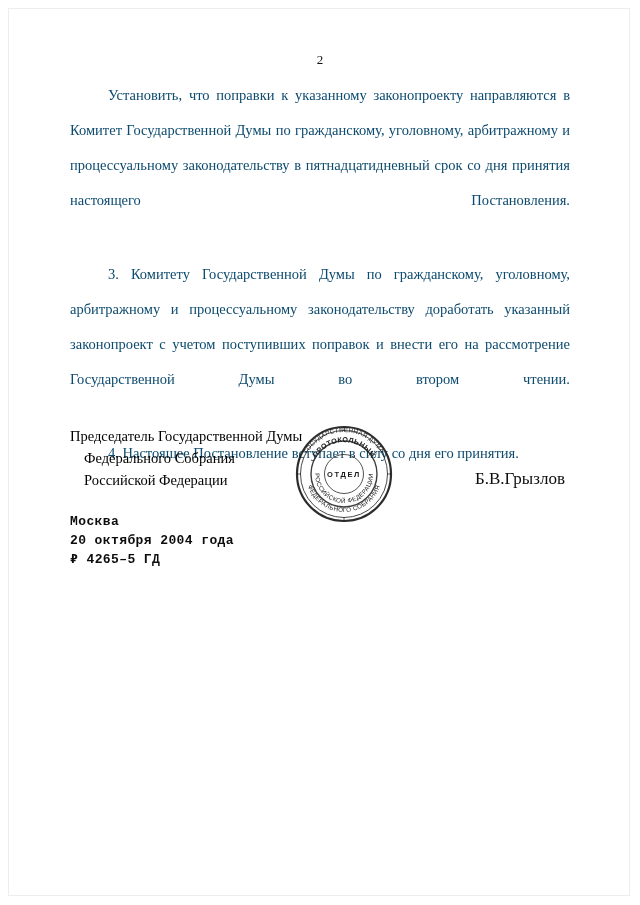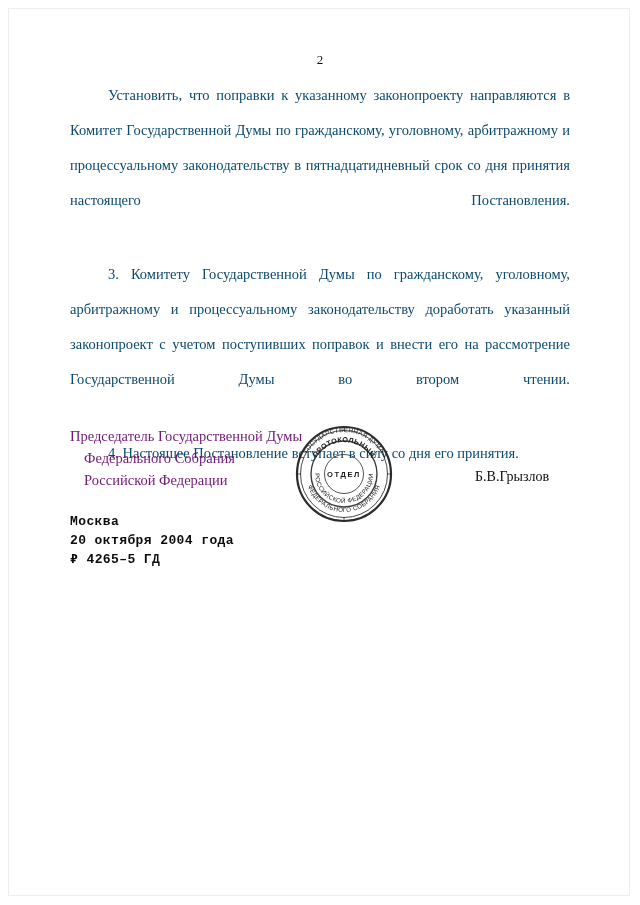--- a/index.html
+++ b/index.html
@@ -81,30 +81,30 @@
   .signature-block {
     position: absolute;
     left: 70px;
     top: 425px;
     width: 520px;
   }
   .sig-lines {
     font-size: 14.5px;
     line-height: 22px;
     font-family: "Liberation Serif", serif;
-    color: #701a75;
+    color: #000000;
   }
   .sig-line-2, .sig-line-3 {
     padding-left: 14px;
   }
   .sig-name {
     position: absolute;
     left: 405px;
     top: 44px;
-    font-size: 14px;
+    font-size: 17px;
     font-family: "Liberation Serif", serif;
     color: #0d0d0d;
     white-space: nowrap;
   }
 
   .footer-block {
     position: absolute;
     left: 70px;
     top: 512px;
     font-family: "Liberation Mono", monospace;

